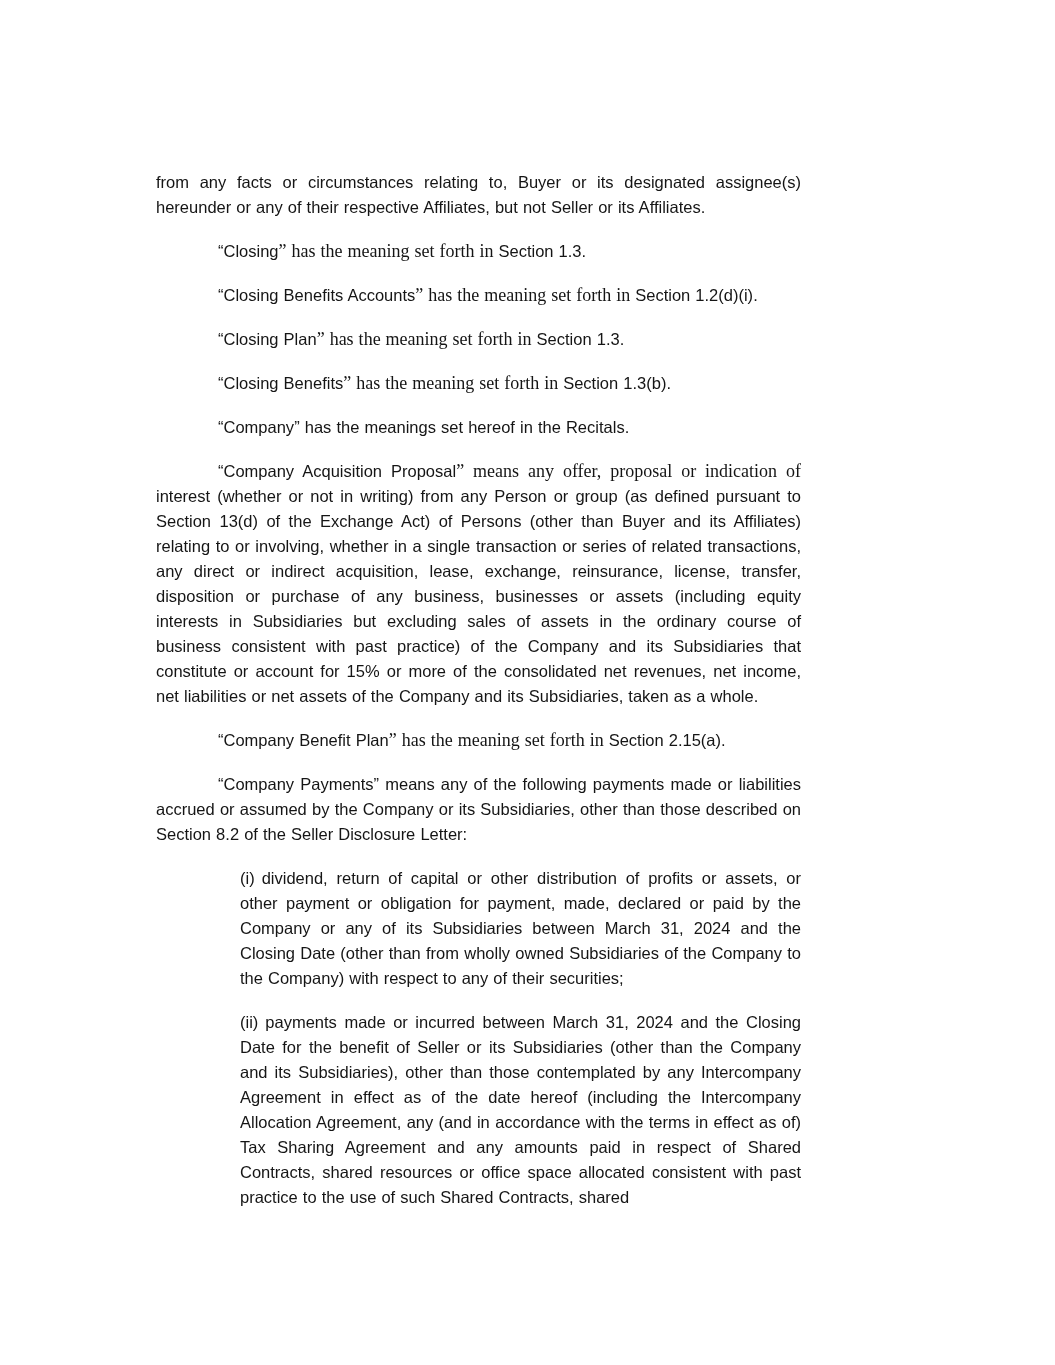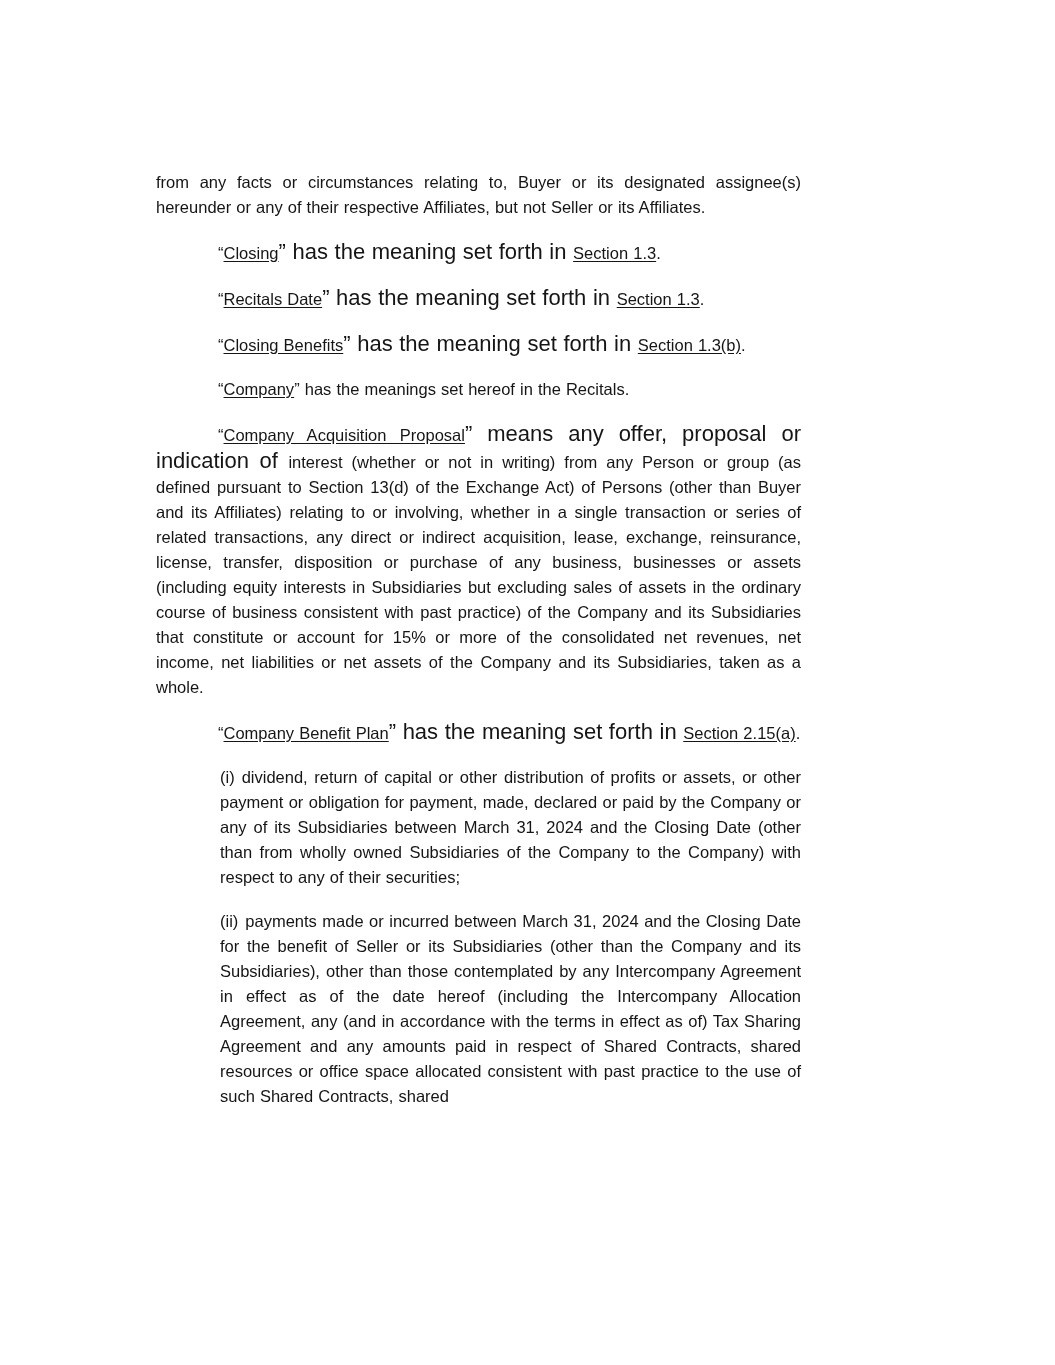--- a/index.html
+++ b/index.html
@@ -19,49 +19,51 @@
   p.para {
     font-size: 16.5px;
     line-height: 25px;
     text-align: justify;
     margin: 0 0 19px 0;
     hyphens: none;
     word-spacing: 0.5px;
   }
   p.def { text-indent: 62px; }
   p.clause {
-    margin-left: 64px;
+    margin-left: 84px;
     text-indent: 0;
   }
-  .u { text-decoration: underline; text-underline-offset: 2px; }
+  .u { text-underline-offset: 2px; }
   .serif {
-    font-family: Liberation Sans, sans-serif;
-    font-size: 22px;
+    font-family: Liberation Serif, serif;
+    font-size: 18px;
   }
   .clause-label { margin-right: 7px; }
 </style>
 </head>
 <body>
 
 <div class="page">
 
   <p class="para">from any facts or circumstances relating to, Buyer or its designated assignee(s) hereunder or any of their respective Affiliates, but not Seller or its Affiliates.</p>
 
   <p class="para def"><span>“</span><span class="u">Closing</span><span class="serif">” has the meaning set forth in </span><span class="u">Section 1.3</span><span>.</span></p>
 
+  <p class="para def"><span>“</span><span class="u">Closing Benefits Accounts</span><span class="serif">” has the meaning set forth in </span><span class="u">Section 1.2(d)(i)</span><span>.</span></p>
 
-  <p class="para def"><span>“</span><span class="u">Recitals Date</span><span class="serif">” has the meaning set forth in </span><span class="u">Section 1.3</span><span>.</span></p>
+  <p class="para def"><span>“</span><span class="u">Closing Plan</span><span class="serif">” has the meaning set forth in </span><span class="u">Section 1.3</span><span>.</span></p>
 
   <p class="para def"><span>“</span><span class="u">Closing Benefits</span><span class="serif">” has the meaning set forth in </span><span class="u">Section 1.3(b)</span><span>.</span></p>
 
 
   <p class="para def"><span>“</span><span class="u">Company</span><span>” has the meanings set hereof in the Recitals.</span></p>
 
   <p class="para def"><span>“</span><span class="u">Company Acquisition Proposal</span><span class="serif">” means any offer, proposal or indication of </span><span>interest (whether or not in writing) from any Person or group (as defined pursuant to Section 13(d) of the Exchange Act) of Persons (other than Buyer and its Affiliates) relating to or involving, whether in a single transaction or series of related transactions, any direct or indirect acquisition, lease, exchange, reinsurance, license, transfer, disposition or purchase of any business, businesses or assets (including equity interests in Subsidiaries but excluding sales of assets in the ordinary course of business consistent with past practice) of the Company and its Subsidiaries that constitute or account for 15% or more of the consolidated net revenues, net income, net liabilities or net assets of the Company and its Subsidiaries, taken as a whole.</span></p>
 
   <p class="para def"><span>“</span><span class="u">Company Benefit Plan</span><span class="serif">” has the meaning set forth in </span><span class="u">Section 2.15(a)</span><span>.</span></p>
 
+  <p class="para def"><span>“</span><span class="u">Company Payments</span><span>” means any of the following payments made or liabilities accrued or assumed by the Company or its Subsidiaries, other than those described on Section 8.2 of the Seller Disclosure Letter:</span></p>
 
   <p class="para clause"><span class="clause-label">(i)</span><span>dividend, return of capital or other distribution of profits or assets, or other payment or obligation for payment, made, declared or paid by the Company or any of its Subsidiaries between March 31, 2024 and the Closing Date (other than from wholly owned Subsidiaries of the Company to the Company) with respect to any of their securities;</span></p>
 
   <p class="para clause"><span class="clause-label">(ii)</span><span>payments made or incurred between March 31, 2024 and the Closing Date for the benefit of Seller or its Subsidiaries (other than the Company and its Subsidiaries), other than those contemplated by any Intercompany Agreement in effect as of the date hereof (including the Intercompany Allocation Agreement, any (and in accordance with the terms in effect as of) Tax Sharing Agreement and any amounts paid in respect of Shared Contracts, shared resources or office space allocated consistent with past practice to the use of such Shared Contracts, shared</span></p>
 
 </div>
 
 </body></html>

